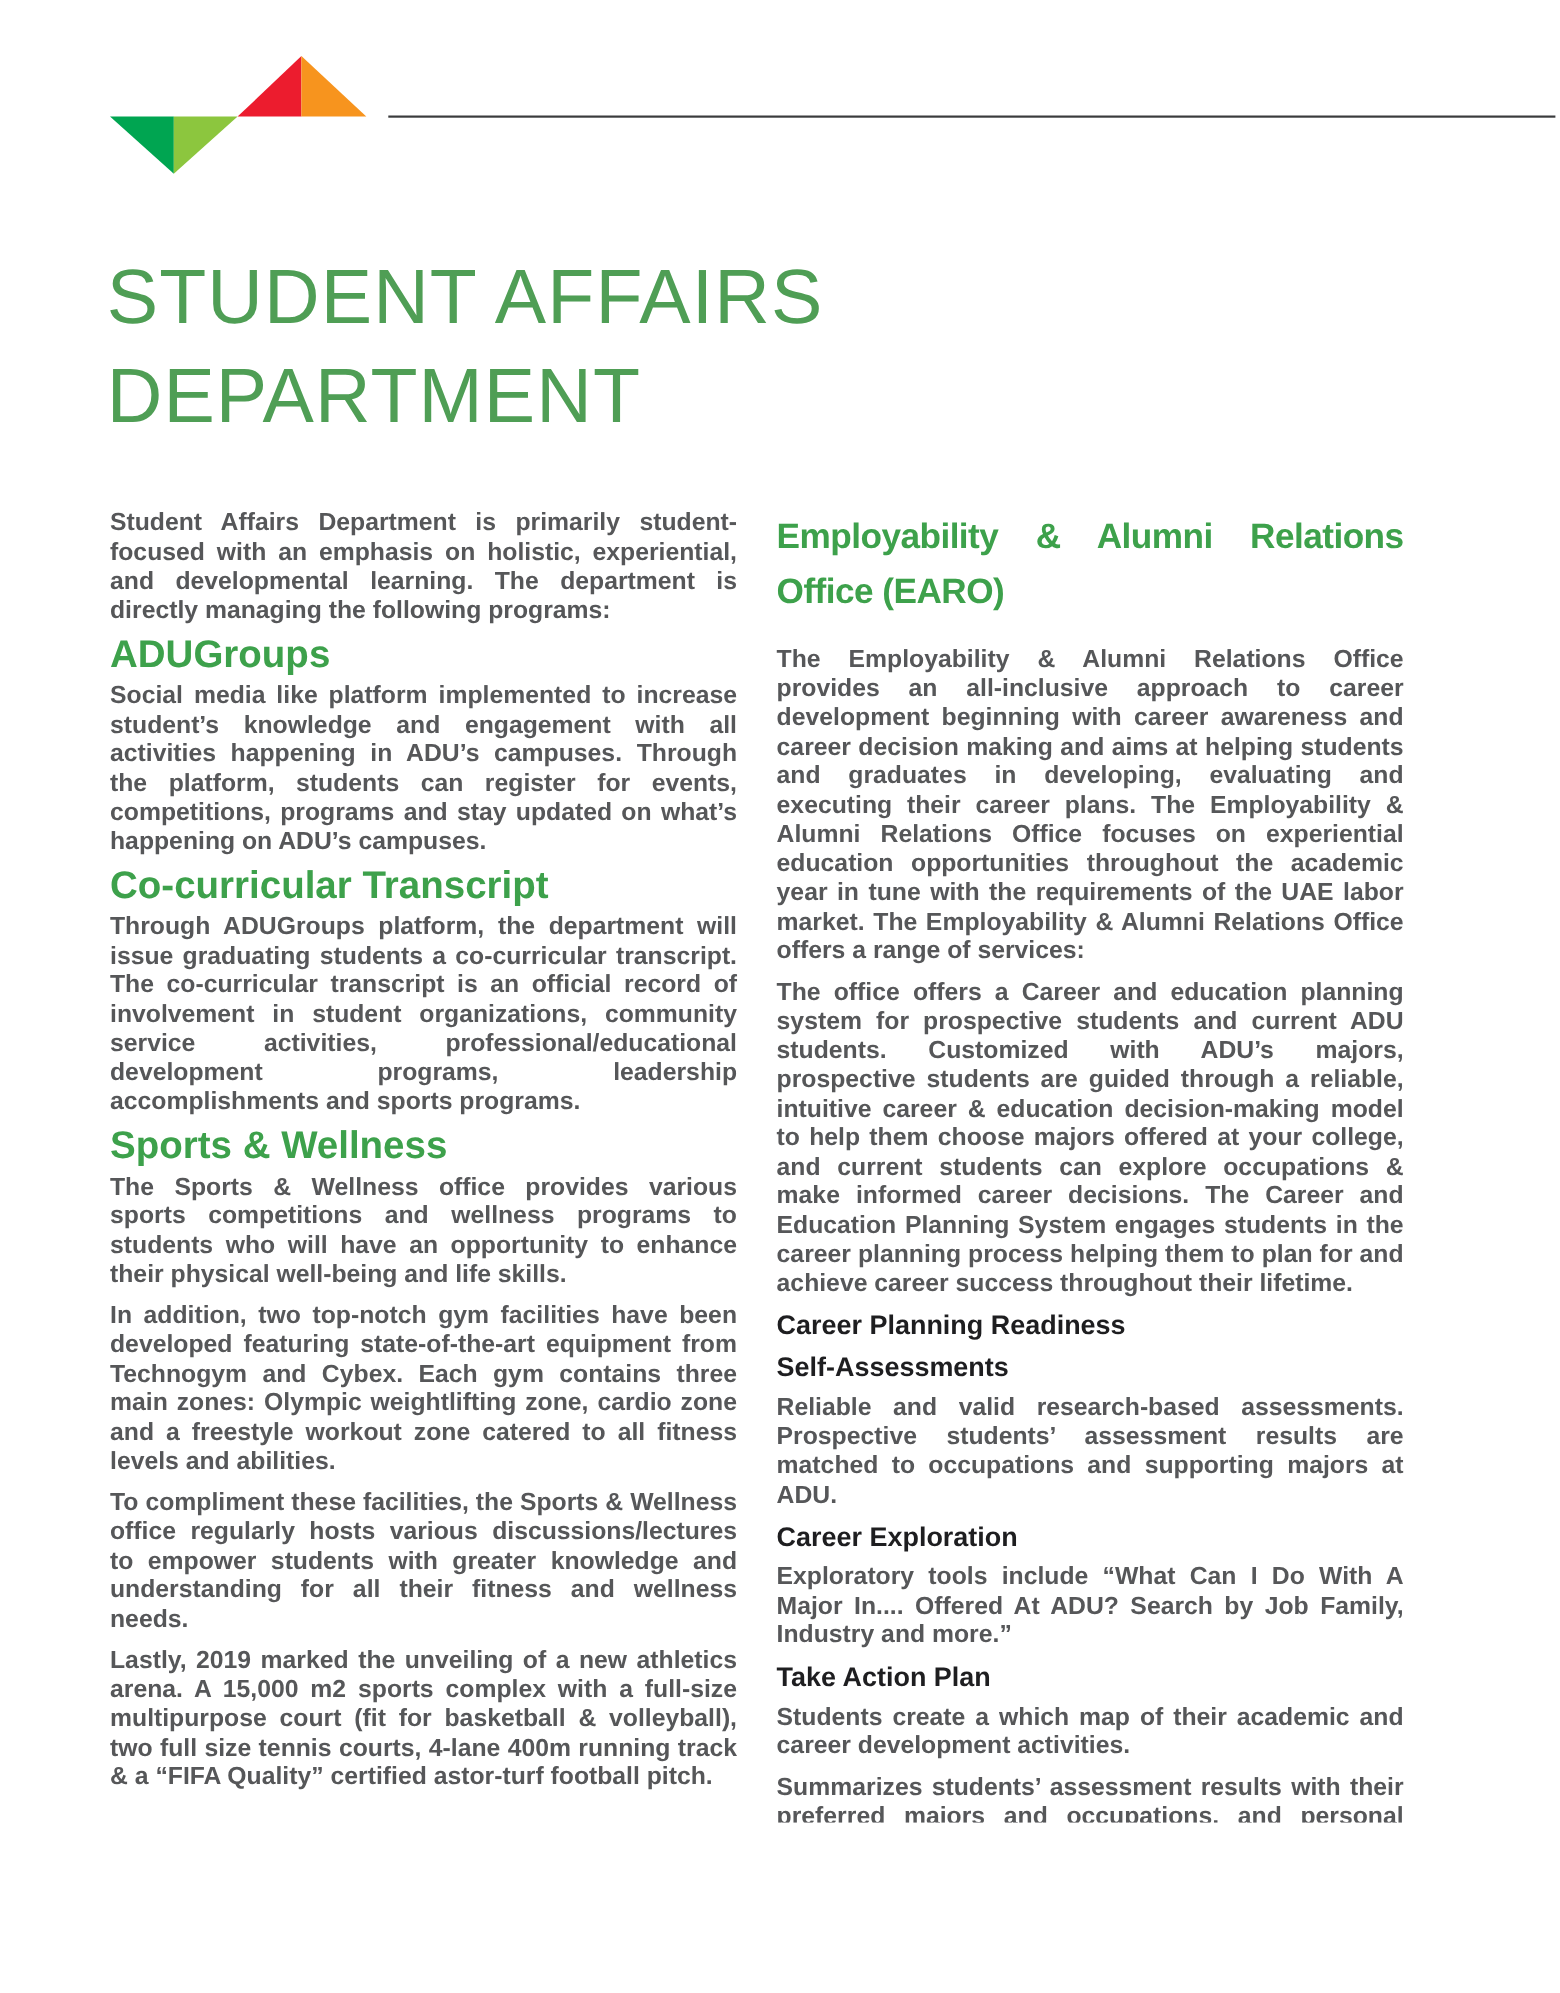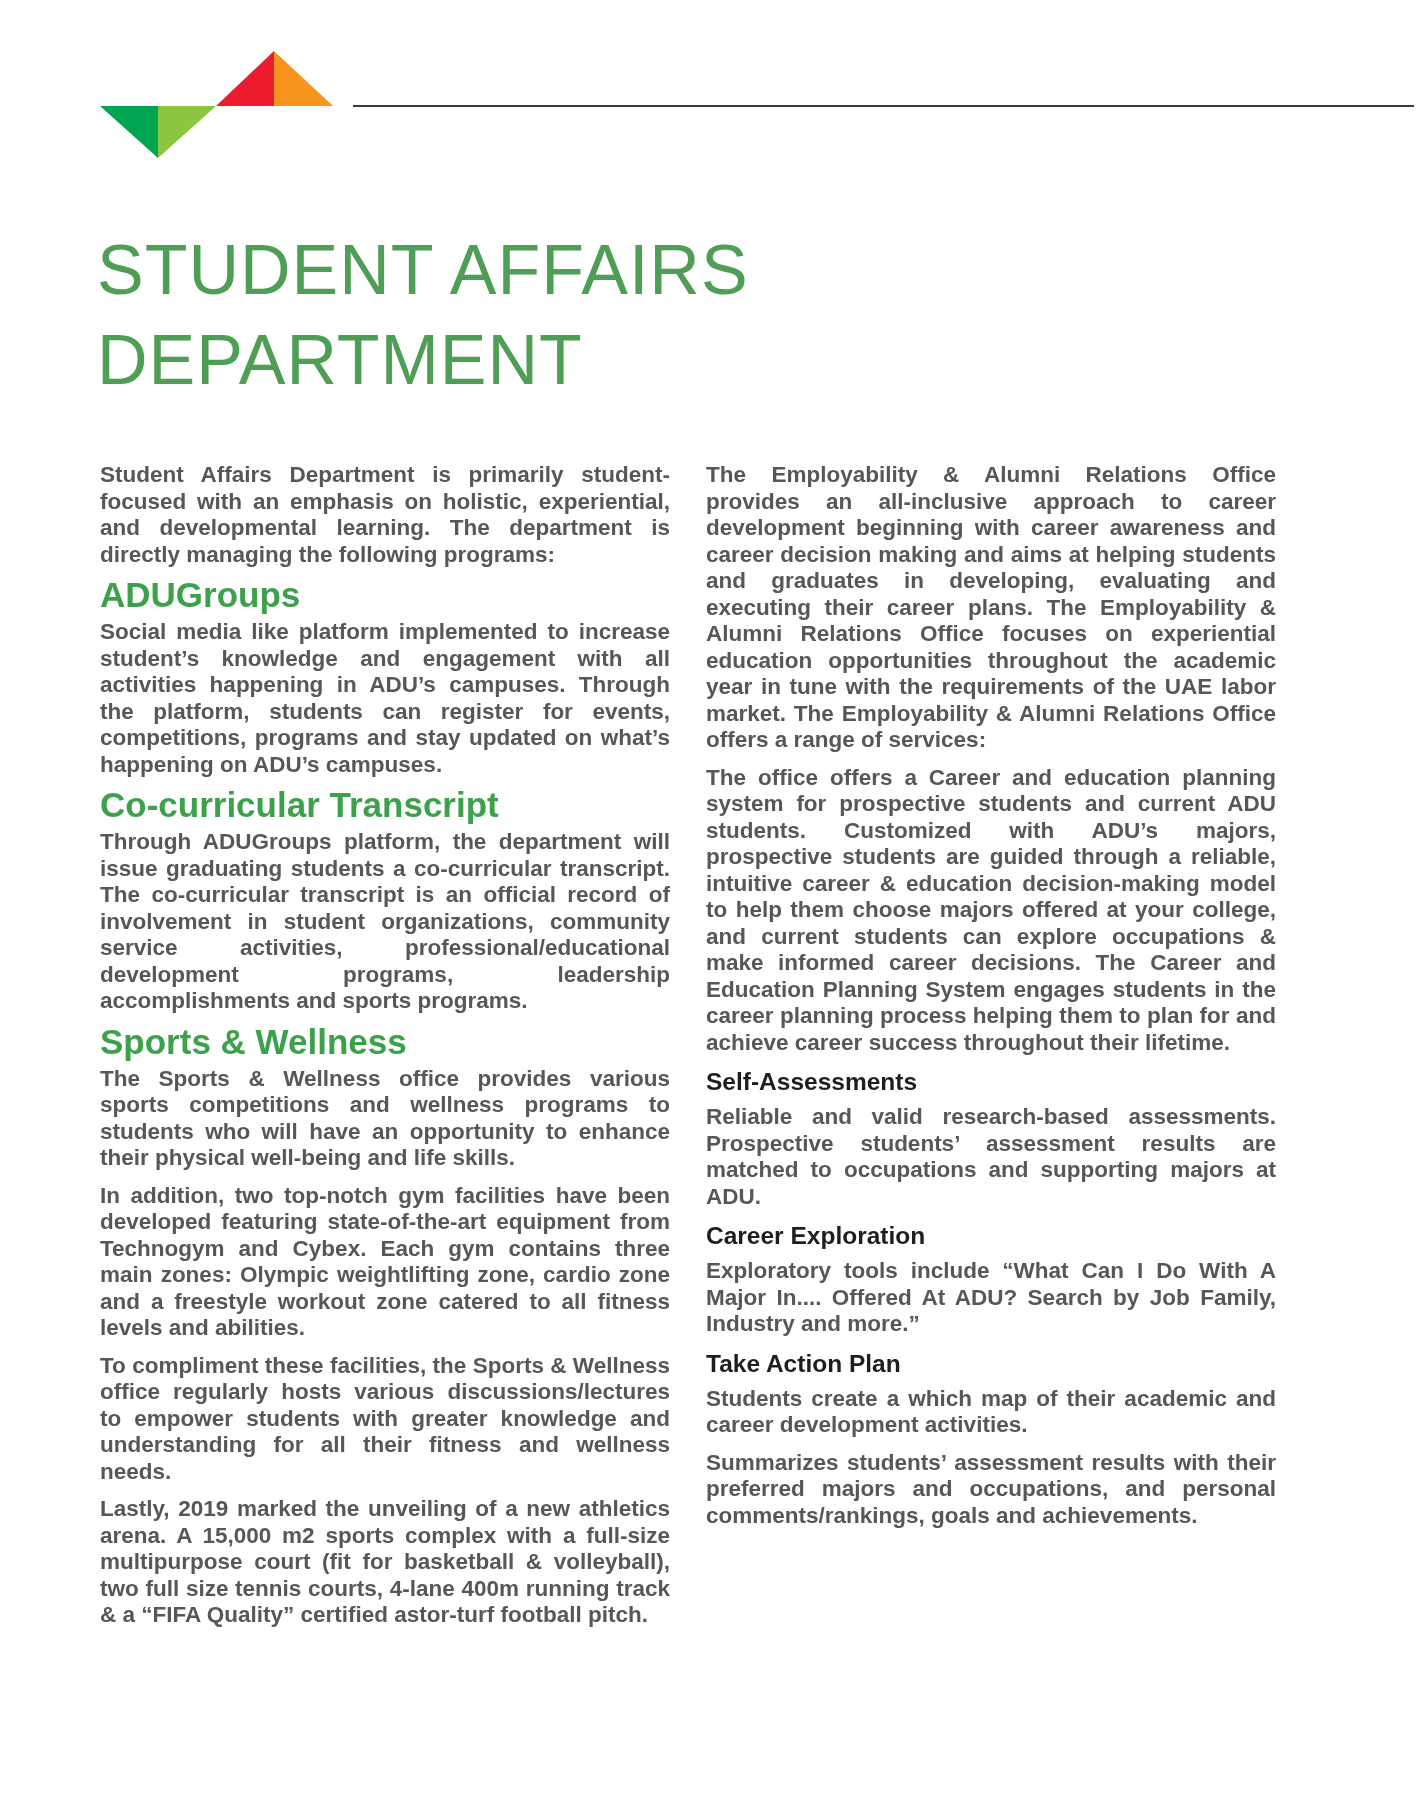--- a/index.html
+++ b/index.html
@@ -80,23 +80,25 @@
         <p class="body-text">Through ADUGroups platform, the department will issue graduating students a co-curricular transcript. The co-curricular transcript is an official record of involvement in student organizations, community service activities, professional/educational development programs, leadership accomplishments and sports programs.</p>
         <h3 class="sec-heading green">Sports &amp; Wellness</h3>
         <p class="body-text">The Sports &amp; Wellness office provides various sports competitions and wellness programs to students who will have an opportunity to enhance their physical well-being and life skills.</p>
         <p class="body-text">In addition, two top-notch gym facilities have been developed featuring state-of-the-art equipment from Technogym and Cybex. Each gym contains three main zones: Olympic weightlifting zone, cardio zone and a freestyle workout zone catered to all fitness levels and abilities.</p>
         <p class="body-text">To compliment these facilities, the Sports &amp; Wellness office regularly hosts various discussions/lectures to empower students with greater knowledge and understanding for all their fitness and wellness needs.</p>
         <p class="body-text">Lastly, 2019 marked the unveiling of a new athletics arena. A 15,000 m2 sports complex with a full-size multipurpose court (fit for basketball &amp; volleyball), two full size tennis courts, 4-lane 400m running track &amp; a “FIFA Quality” certified astor-turf football pitch.</p>
       </div>
   </section>
 
   <section class="col col-right">
+    <h2 class="earo-heading">Employability &amp; Alumni Relations Office (EARO)</h2>
     <p class="body-text">The Employability &amp; Alumni Relations Office provides an all-inclusive approach to career development beginning with career awareness and career decision making and aims at helping students and graduates in developing, evaluating and executing their career plans. The Employability &amp; Alumni Relations Office focuses on experiential education opportunities throughout the academic year in tune with the requirements of the UAE labor market. The Employability &amp; Alumni Relations Office offers a range of services:</p>
     <div id="right-sections">
         <p class="body-text">The office offers a Career and education planning system for prospective students and current ADU students. Customized with ADU’s majors, prospective students are guided through a reliable, intuitive career &amp; education decision-making model to help them choose majors offered at your college, and current students can explore occupations &amp; make informed career decisions. The Career and Education Planning System engages students in the career planning process helping them to plan for and achieve career success throughout their lifetime.</p>
+        <h3 class="sec-heading dark">Career Planning Readiness</h3>
         <h3 class="sec-heading dark">Self-Assessments</h3>
         <p class="body-text">Reliable and valid research-based assessments. Prospective students’ assessment results are matched to occupations and supporting majors at ADU.</p>
         <h3 class="sec-heading dark">Career Exploration</h3>
         <p class="body-text">Exploratory tools include “What Can I Do With A Major In.... Offered At ADU? Search by Job Family, Industry and more.”</p>
         <h3 class="sec-heading dark">Take Action Plan</h3>
         <p class="body-text">Students create a which map of their academic and career development activities.</p>
         <p class="body-text">Summarizes students’ assessment results with their preferred majors and occupations, and personal comments/rankings, goals and achievements.</p>
       </div>
   </section>
 

